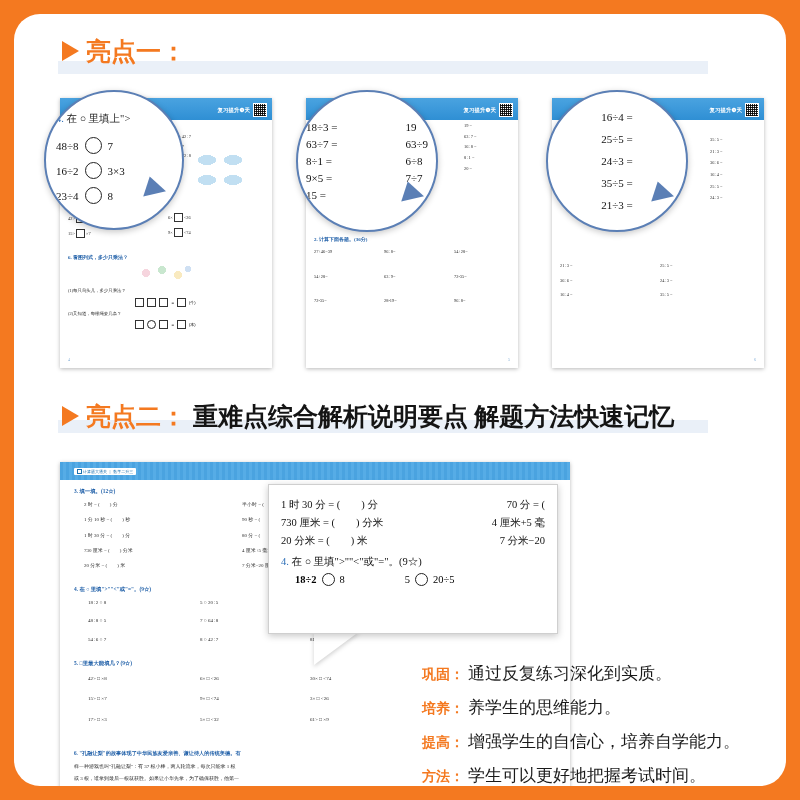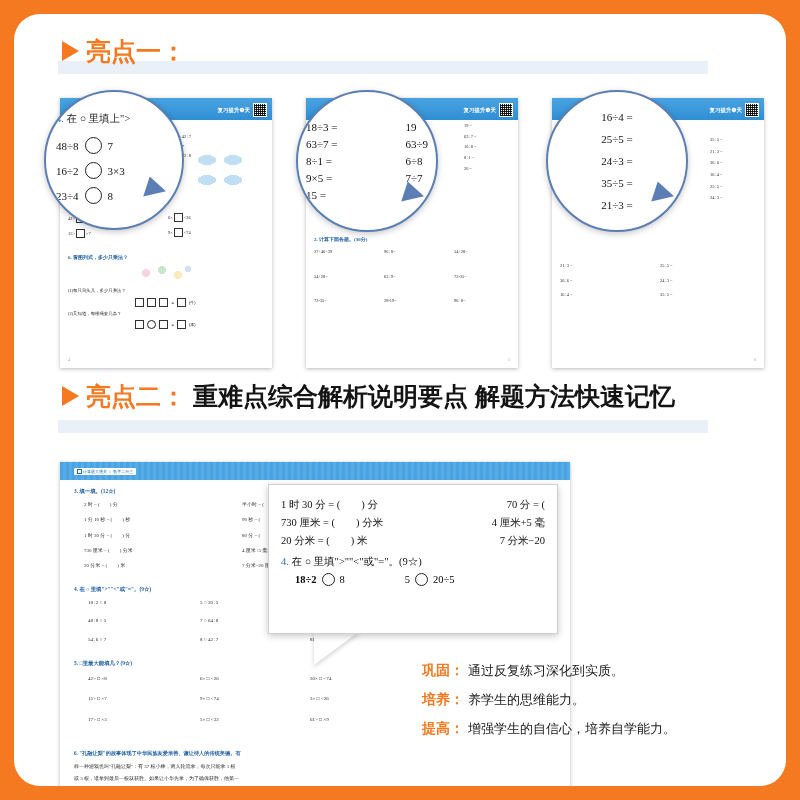--- a/index.html
+++ b/index.html
@@ -254,21 +254,21 @@
     white-space: nowrap;
   }
   .benefit-key {
     color: #F47920;
     font-weight: bold;
     font-size: 14px;
     flex: none;
   }
   .benefit-val {
     color: #1a1a1a;
-    font-size: 13px;
+    font-size: 17px;
     font-family: "Liberation Serif", serif;
   }
 
   .sq {
     display: inline-block;
     width: 11px; height: 11px;
     border: 1px solid #333;
     vertical-align: middle;
   }
 </style>
@@ -516,21 +516,21 @@
     <div class="loupe-inner" style="padding:10px 8px; align-items:center;">
       <div class="lz-eq">16÷4 =</div>
       <div class="lz-eq">25÷5 =</div>
       <div class="lz-eq">24÷3 =</div>
       <div class="lz-eq">35÷5 =</div>
       <div class="lz-eq">21÷3 =</div>
     </div>
   </div>
 
   <div class="header-band" style="top:406px; width:650px;"></div>
-  <div class="section-header" style="left:48px; top:363px;">
+  <div class="section-header" style="left:48px; top:383px;font-family:Liberation Serif, serif;">
     <div class="tri-icon"></div>
     <div class="hl-label">亮点二：</div>
     <div class="hl-title">重难点综合解析说明要点 解题方法快速记忆</div>
   </div>
 
   <div class="sheet" style="left:46px; top:448px; width:510px; height:340px;">
     <div class="sheet-banner" style="height:18px; justify-content:flex-start; padding-left:14px;
                 background:repeating-linear-gradient(90deg,#4aa3e0 0 3px,#56ace6 3px 6px);">
       <div class="banner-chip">
         <span style="display:inline-block;width:5px;height:5px;border:1px solid #1b6fae;"></span>
@@ -643,15 +643,19 @@
       <span class="benefit-val">通过反复练习深化到实质。</span>
     </div>
     <div class="benefit">
       <span class="benefit-key">培养：</span>
       <span class="benefit-val">养学生的思维能力。</span>
     </div>
     <div class="benefit">
       <span class="benefit-key">提高：</span>
       <span class="benefit-val">增强学生的自信心，培养自学能力。</span>
     </div>
+    <div class="benefit">
+      <span class="benefit-key">方法：</span>
+      <span class="benefit-val">学生可以更好地把握考试时间。</span>
+    </div>
   </div>
 
 </div>
 
 </body></html>

